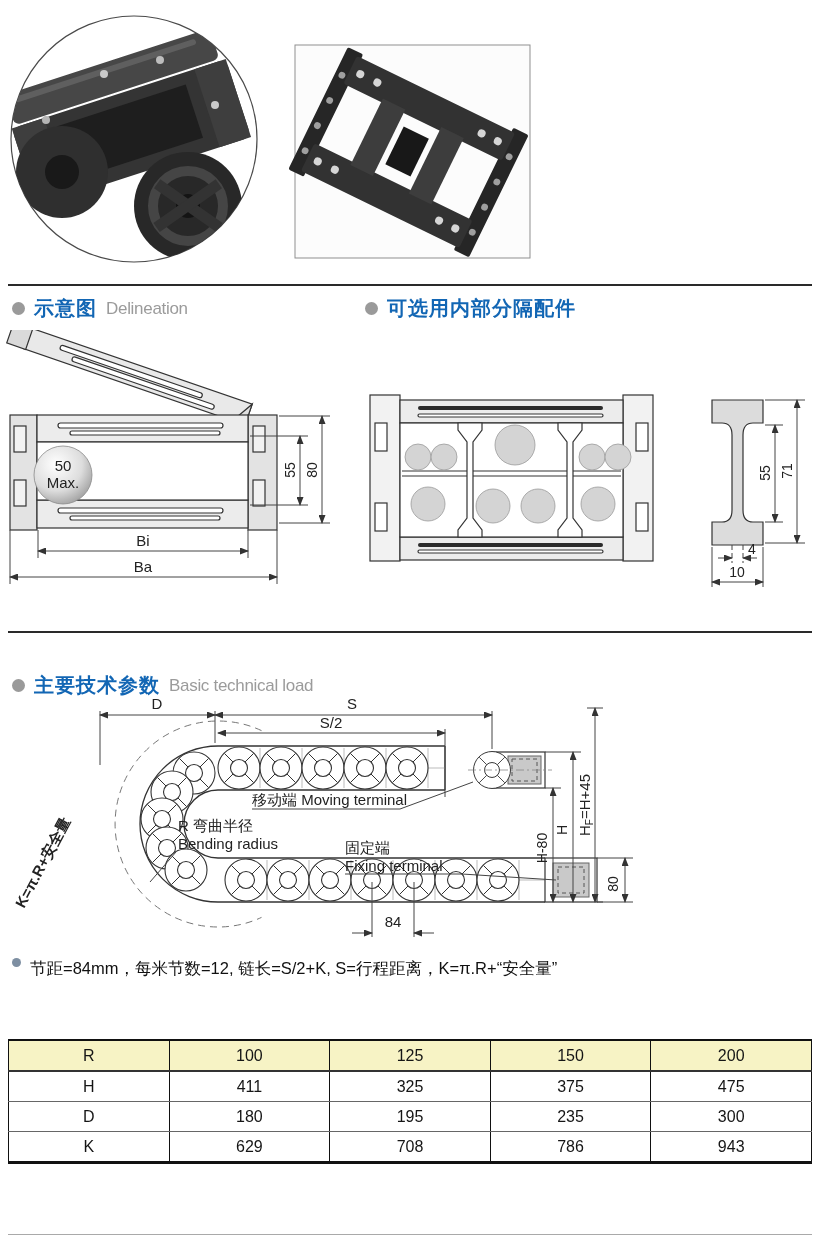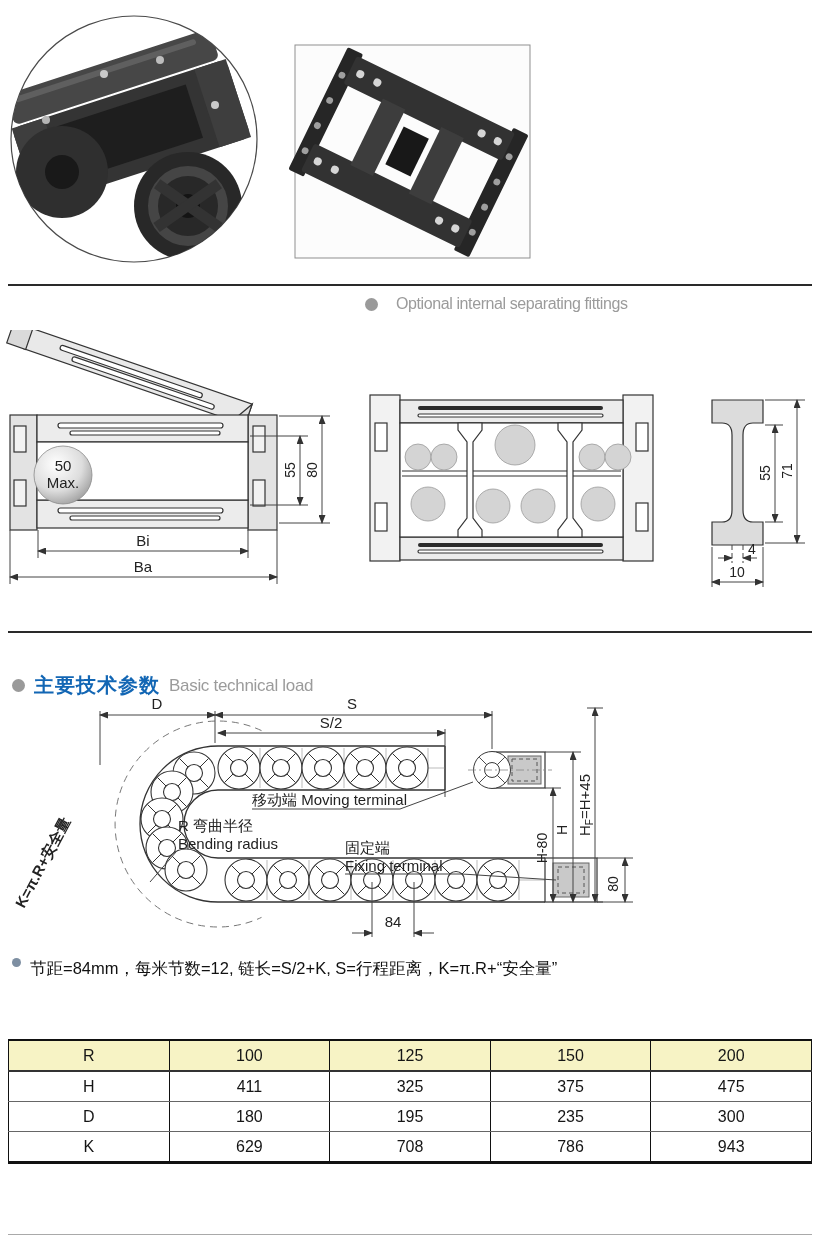--- a/index.html
+++ b/index.html
@@ -90,23 +90,28 @@
         <circle cx="93" cy="-40" r="3.4" fill="#9f9f9f"></circle>
           <circle cx="93" cy="-12" r="3.4" fill="#9f9f9f"></circle>
         <circle cx="93" cy="16" r="3.4" fill="#9f9f9f"></circle>
           <circle cx="93" cy="44" r="3.4" fill="#9f9f9f"></circle>
       </g>
     </g>
   </svg>
 
   <div class="hr-dark" style="top:284px"></div>
 
+  <div class="sec-head" style="left:12px;top:295px">
+    <span class="sec-bullet"></span>
+    <span class="sec-zh">示意图</span>
+    <span class="sec-en">Delineation</span>
+  </div>
   <div class="sec-head" style="left:365px;top:295px">
     <span class="sec-bullet"></span>
-    <span class="sec-en" style="font-size:16px;letter-spacing:-0.4px">Optional internal separating fittings</span>
+    <span class="sec-zh">可选用内部分隔配件</span>
   </div>
 
   <svg class="abs" style="left:0;top:330px" width="350" height="270" viewBox="0 0 350 270">
     <defs>
       <marker id="ar" markerWidth="9" markerHeight="7" refX="8" refY="3.5" orient="auto-start-reverse">
         <path d="M0,0 L9,3.5 L0,7 Z" fill="#333"></path>
       </marker>
       <radialGradient id="ballg" cx="38%" cy="32%" r="75%">
         <stop offset="0%" stop-color="#ffffff"></stop>
           <stop offset="60%" stop-color="#dddddd"></stop>

